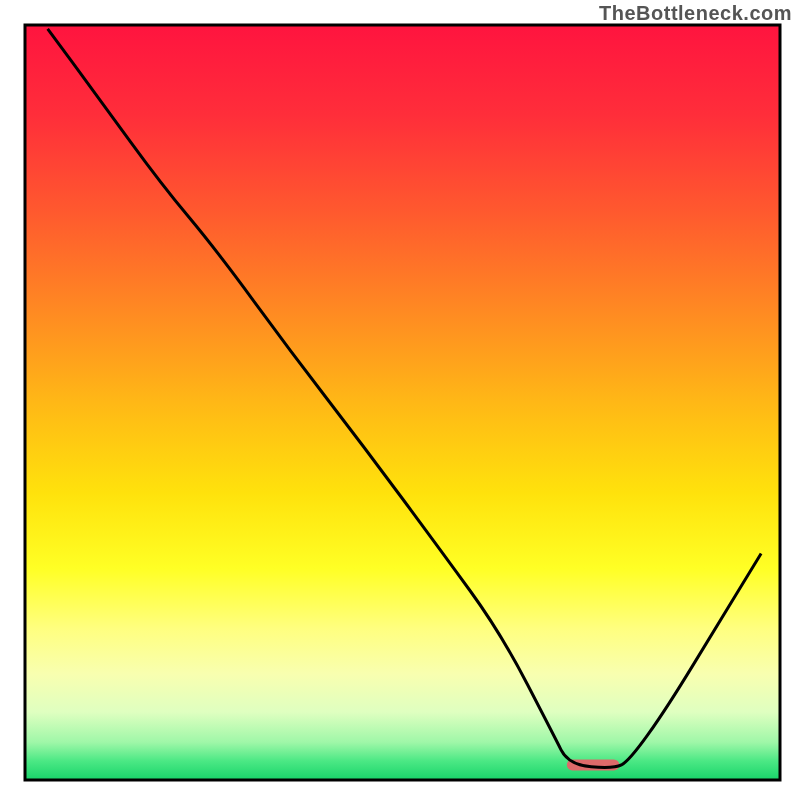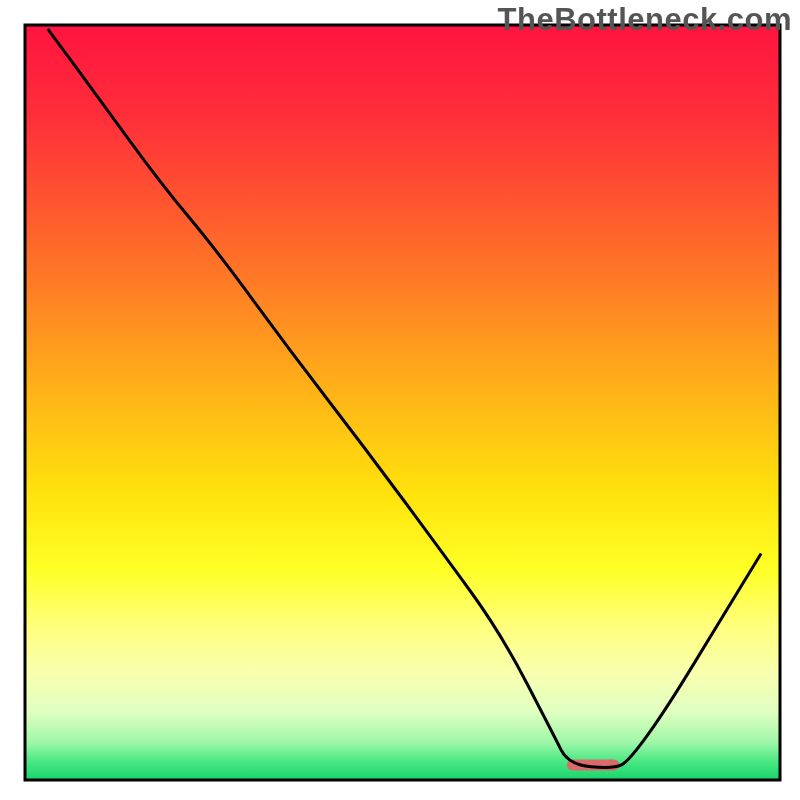--- a/index.html
+++ b/index.html
@@ -12,21 +12,21 @@
   }
   .chart-container {
     position: relative;
     width: 800px;
     height: 800px;
   }
   .watermark {
     position: absolute;
     top: 2px;
     right: 8px;
-    font-size: 31px;
+    font-size: 20px;
     font-weight: 600;
     color: #555555;
     letter-spacing: 0.5px;
     z-index: 10;
     text-align: right;
   }
   svg.plot {
     position: absolute;
     top: 0;
     left: 0;

